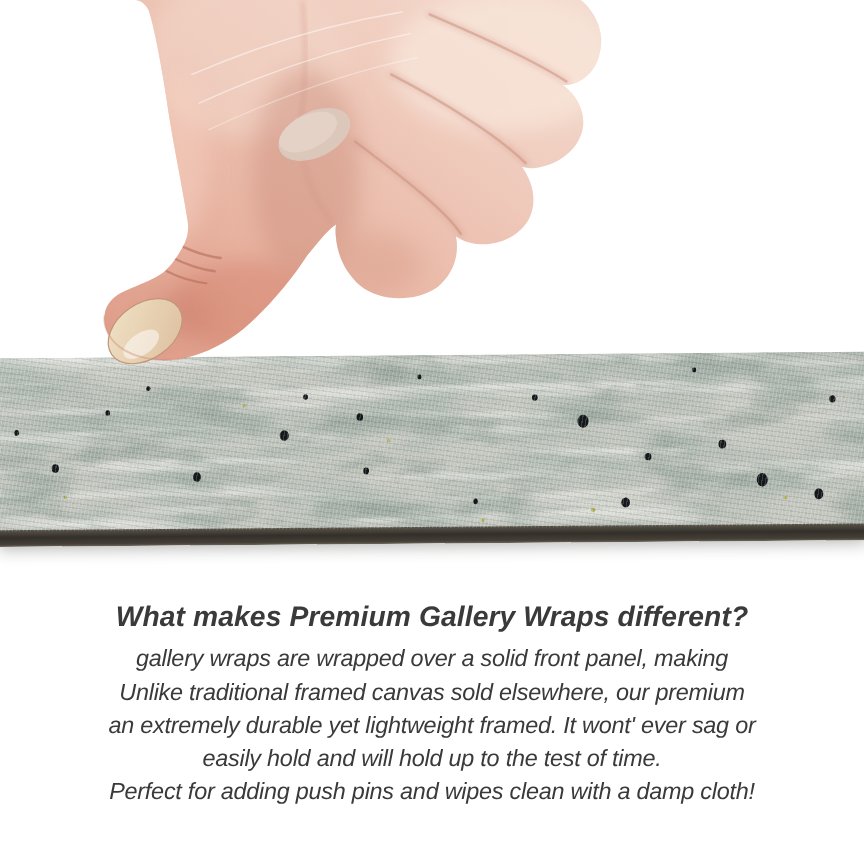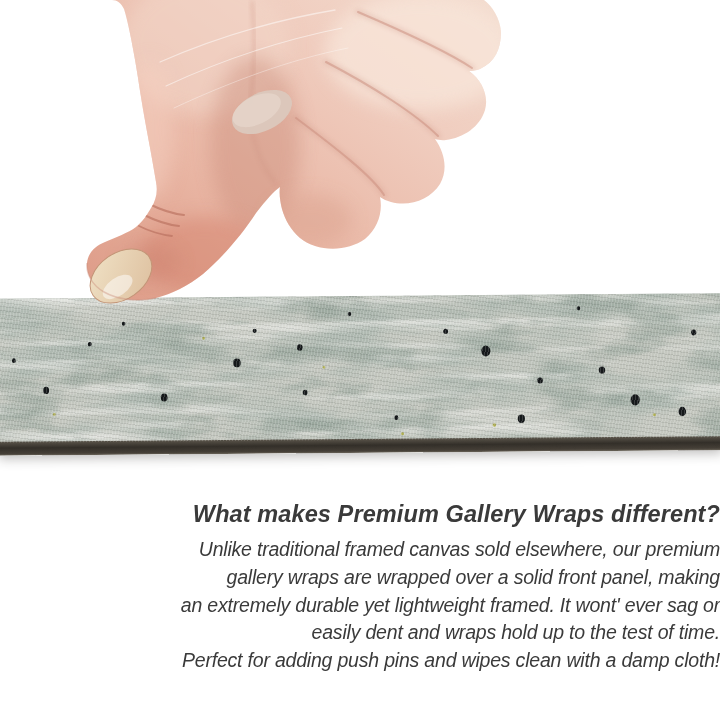--- a/index.html
+++ b/index.html
@@ -32,21 +32,21 @@
   }
 
   
   .hand { position: absolute; left: 0; top: 0; z-index: 2; }
 
   
   .copy {
     position: absolute;
     left: 0; top: 501px;
     width: 720px;
-    text-align: right;
+    text-align: center;
     color: #3a3a3a;
     font-style: italic;
     z-index: 3;
   }
   .heading {
     font-size: 23.5px;
     font-weight: 700;
     letter-spacing: 0.1px;
     margin: 0 0 8px 0;
   }
@@ -250,20 +250,20 @@
     <g transform="rotate(-35 121 276)">
       <ellipse cx="121" cy="276" rx="34" ry="23" fill="url(#nailGrad)" stroke="#c39577" stroke-width="1"></ellipse>
       <ellipse cx="112" cy="283" rx="17" ry="9" fill="#ffffff" opacity="0.5"></ellipse>
     </g>
 
     <path d="M 156 298 C 138 302 118 300 104 292 C 92 285 86 274 87 263" fill="none" stroke="#c98a78" stroke-width="1.5" opacity="0.4"></path>
   </svg>
 
   <div class="copy">
     <div class="heading">What makes Premium Gallery Wraps different?</div>
+    <div class="line">gallery wraps are wrapped over a solid front panel, making</div>
     <div class="line">Unlike traditional framed canvas sold elsewhere, our premium</div>
-    <div class="line">gallery wraps are wrapped over a solid front panel, making</div>
     <div class="line">an extremely durable yet lightweight framed. It wont' ever sag or</div>
-    <div class="line">easily dent and wraps hold up to the test of time.</div>
+    <div class="line">easily hold and will hold up to the test of time.</div>
     <div class="line">Perfect for adding push pins and wipes clean with a damp cloth!</div>
   </div>
 
 </div>
 
 </body></html>

